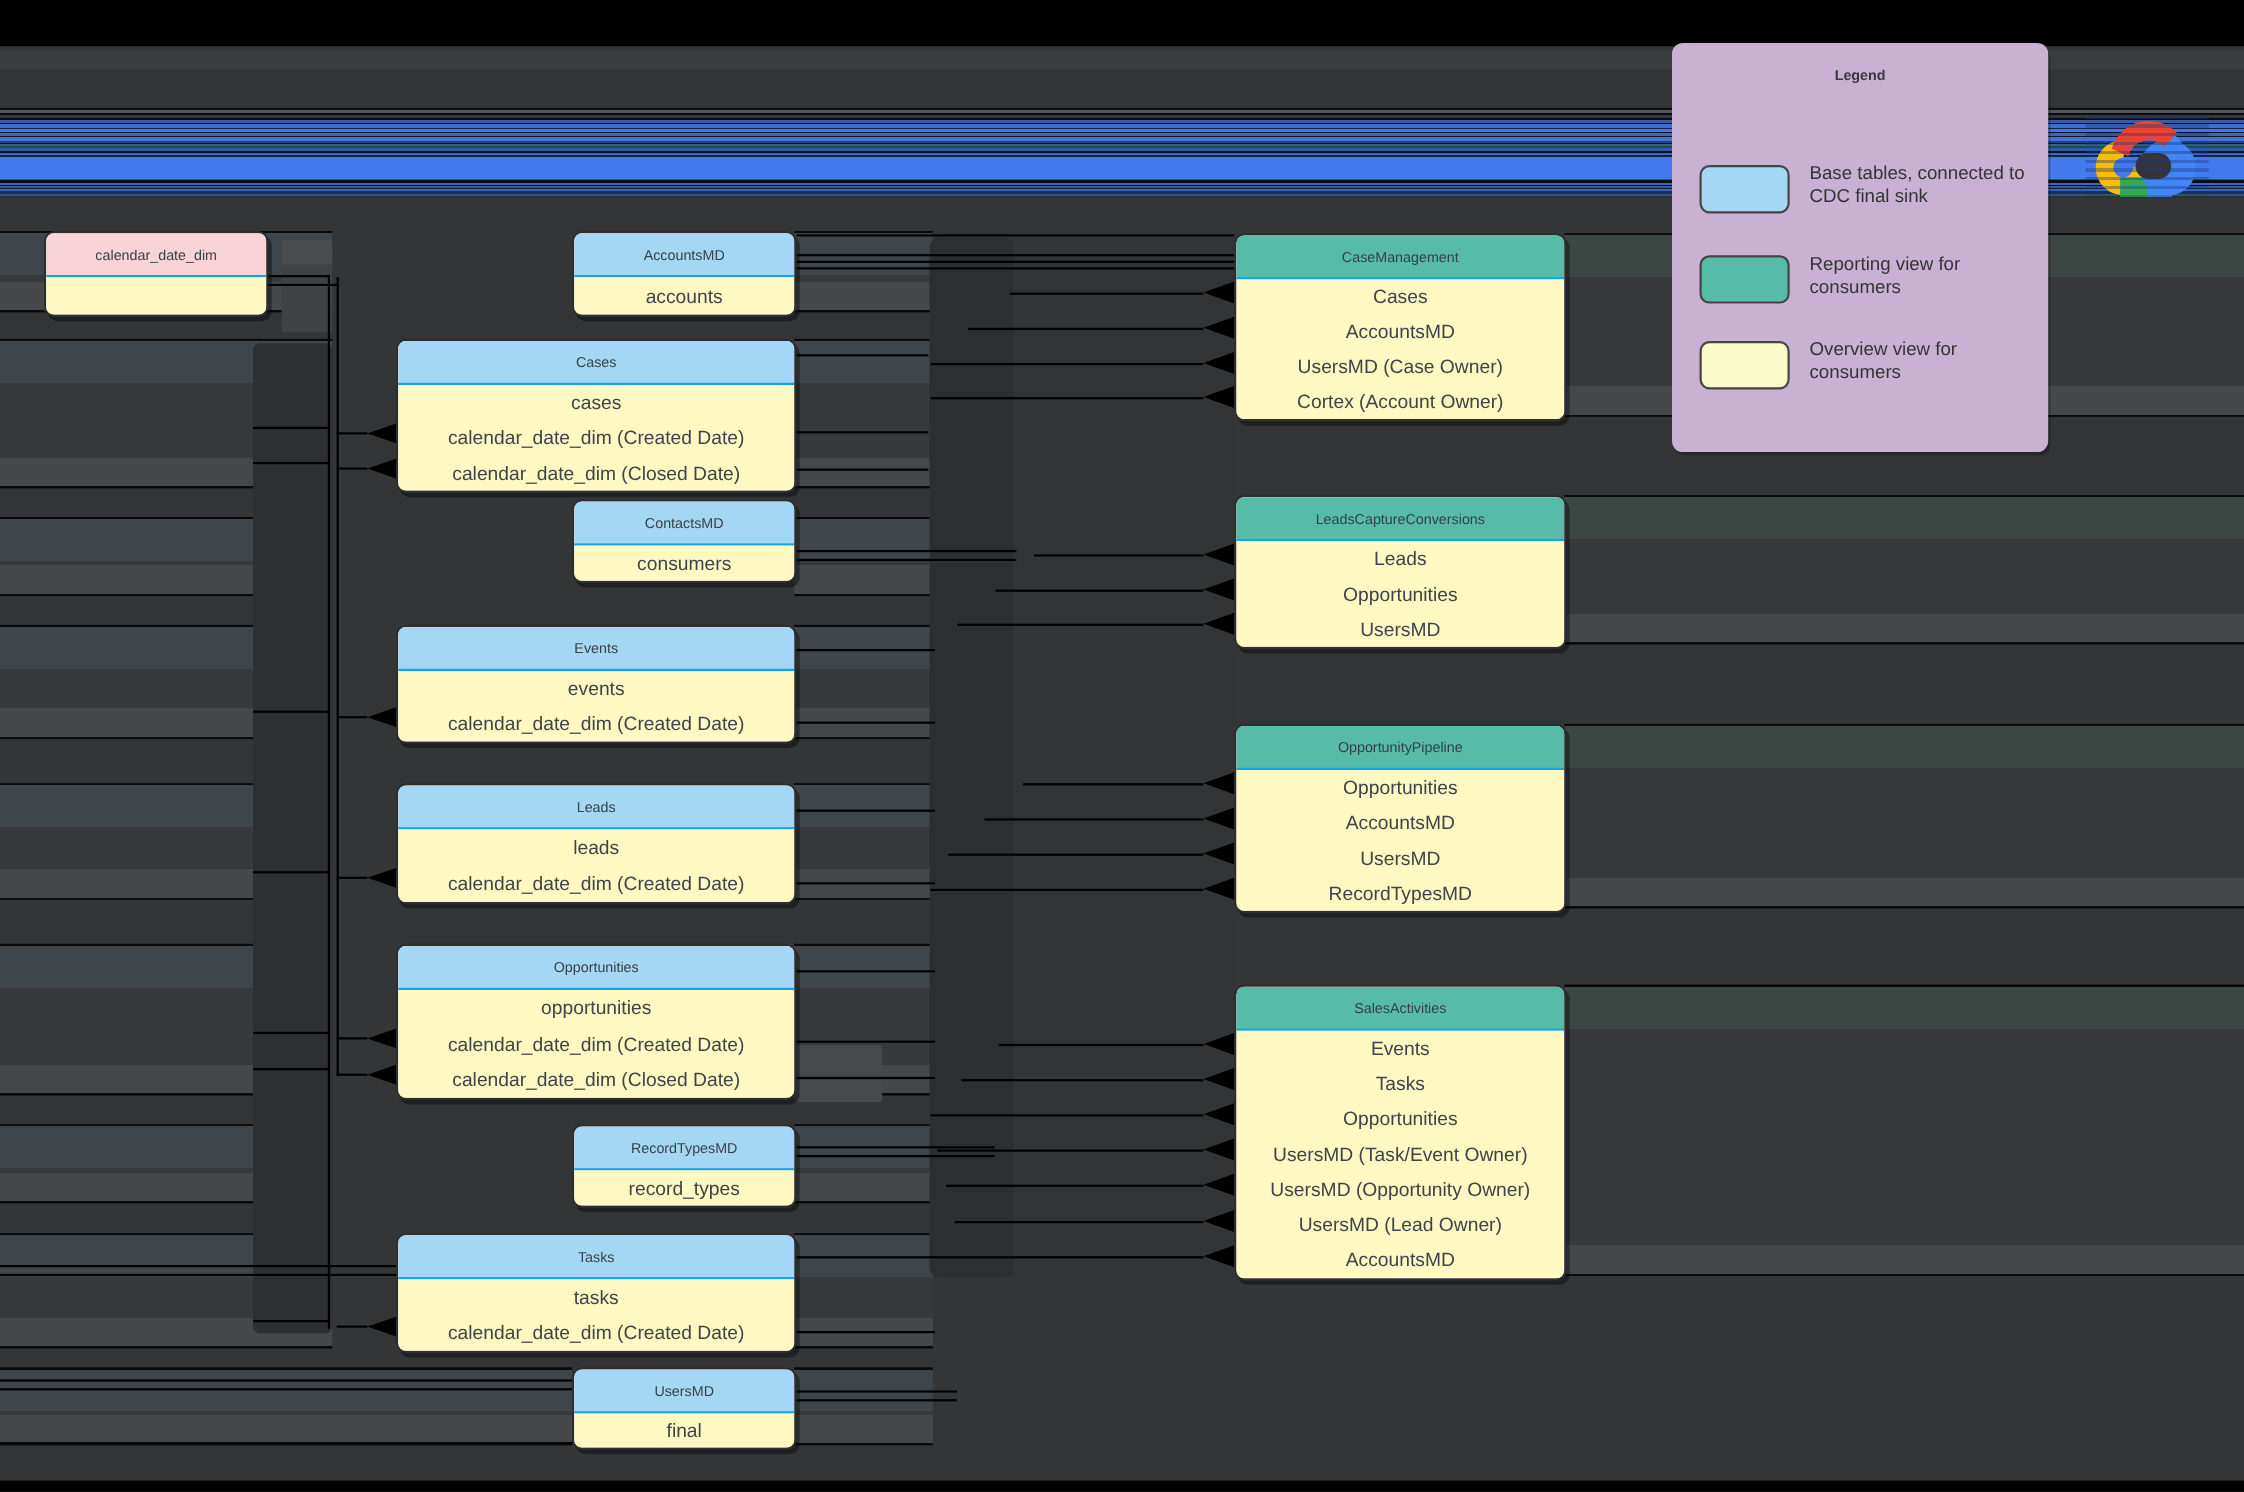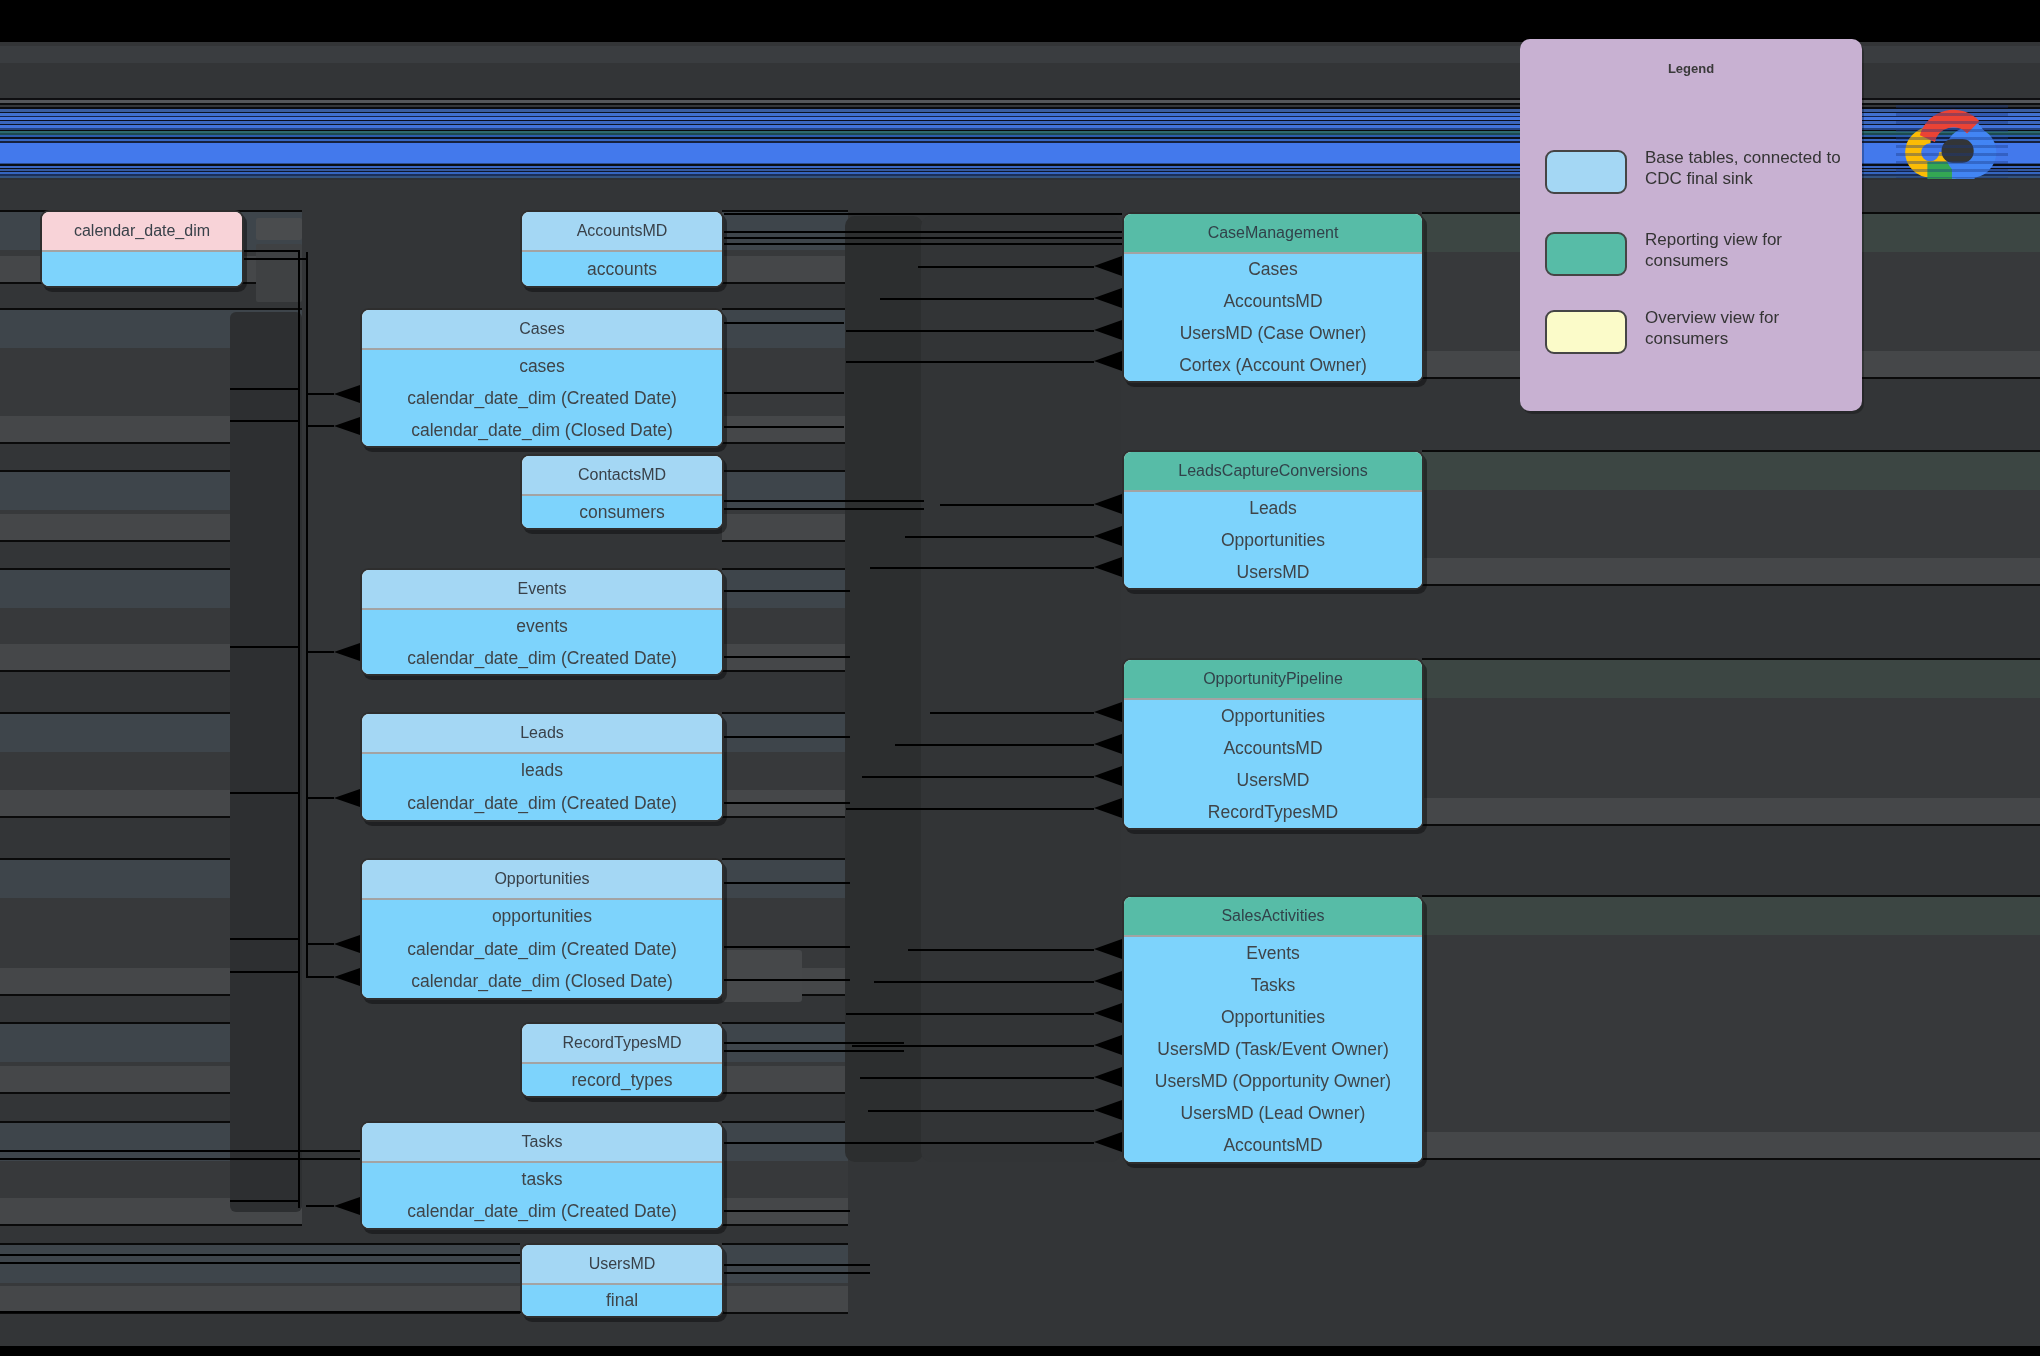--- a/index.html
+++ b/index.html
@@ -11,25 +11,25 @@
   .blk{position:absolute;pointer-events:none;}
   
   .hl{position:absolute;height:2px;background:#000;}
   .vl{position:absolute;width:2px;background:#000;}
   .ah{position:absolute;width:0;height:0;border-top:9px solid transparent;border-bottom:9px solid transparent;border-right:26px solid #000;}
   .ah.big{border-top-width:10px;border-bottom-width:10px;border-right-width:28px;}
   
   .tbl{position:absolute;border:2px solid #2e2e2e;border-radius:9px;background:#fff;
        box-shadow:3px 4px 0 rgba(0,0,0,.38);display:flex;flex-direction:column;overflow:hidden;}
   .hd{flex:0 0 38px;display:flex;align-items:center;justify-content:center;
-      border-bottom:2px solid #a3a3a3;font-size:16px;color:#394149;}
+      border-bottom:2px solid #0ea5e9;font-size:13px;color:#394149;}
   .c-blue{background:#A4D7F4;}
   .c-teal{background:#57BCA7;color:#31424a;}
   .c-pink{background:#F8D3D8;}
-  .bd{flex:1 1 auto;display:flex;flex-direction:column;background:#7dd3fc;}
+  .bd{flex:1 1 auto;display:flex;flex-direction:column;background:#fef9c3;}
   .rw{flex:1;display:flex;align-items:center;justify-content:center;font-size:17.5px;color:#3f4448;white-space:nowrap;}
   
   #legend{position:absolute;left:1520px;top:39px;width:342px;height:372px;background:#C8B1D2;
           border-radius:10px;box-shadow:2px 3px 0 rgba(0,0,0,.25);}
   #legend .lg-title{position:absolute;top:22px;left:0;width:100%;text-align:center;
           font-size:13px;font-weight:bold;color:#3a3a3a;}
   .lg-item{position:absolute;left:25px;width:300px;height:46px;}
   .lg-sw{position:absolute;left:0;top:3px;width:78px;height:40px;border:2px solid #454545;border-radius:9px;}
   .lg-tx{position:absolute;left:100px;top:0;width:200px;font-size:17px;line-height:21px;color:#343434;}
   

